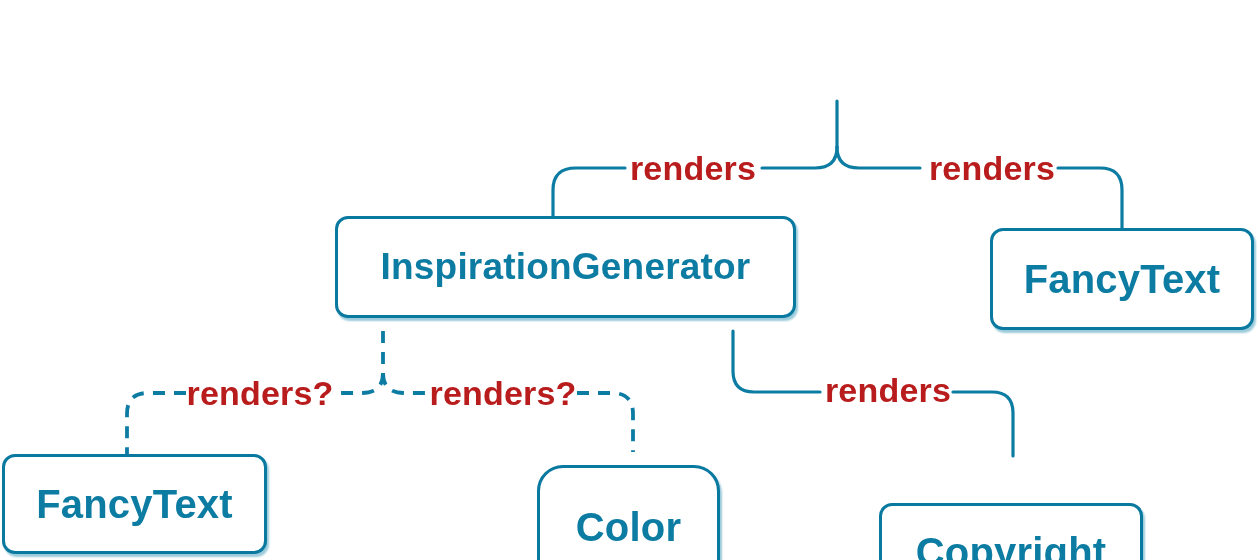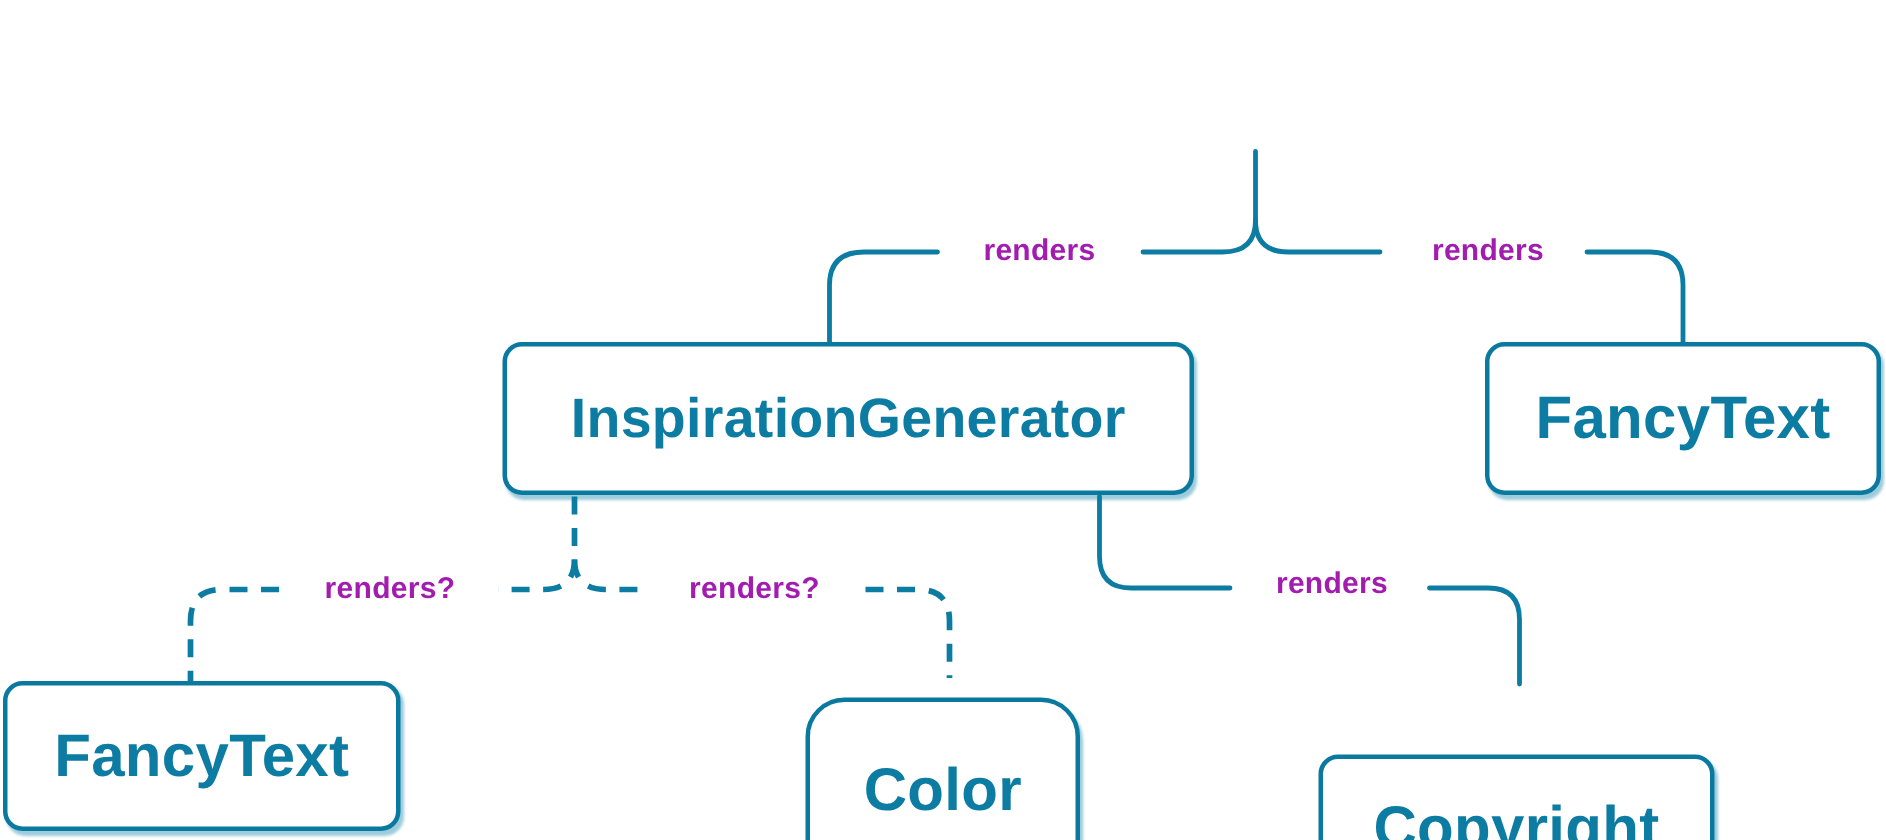--- a/index.html
+++ b/index.html
@@ -42,30 +42,30 @@
     align-items: center;
     justify-content: center;
     color: #0d7ca2;
     font-size: 40px;
     font-weight: 600;
     letter-spacing: 0.2px;
     white-space: nowrap;
     box-sizing: border-box;
   }
   #node-app                   { left: 756px; top: 6px;   width: 163px; height: 96px;  }
-  #node-inspiration-generator { left: 335px; top: 228px; width: 461px; height: 102px; font-size: 37px; }
+  #node-inspiration-generator { left: 335px; top: 216px; width: 461px; height: 102px; font-size: 37px; }
   #node-fancy-text-top        { left: 990px; top: 228px; width: 264px; height: 102px; }
   #node-fancy-text-bottom     { left: 2px;   top: 454px; width: 265px; height: 100px; }
   #node-color                 { left: 537px; top: 465px; width: 183px; height: 124px; border-radius: 26px; }
   #node-copyright             { left: 879px; top: 455px; width: 264px; height: 99px; margin-top: 48px;  }
   .edge-label {
     position: absolute;
     transform: translate(-50%, -50%);
-    color: #a21caf;
-    font-size: 20px;
+    color: #b91c1c;
+    font-size: 34px;
     font-weight: 700;
     letter-spacing: 0.2px;
     white-space: nowrap;
   }
   #label-app-inspiration      { left: 693px;  top: 168px; }
   #label-app-fancy-text       { left: 992px;  top: 168px; }
   #label-insp-fancy-text      { left: 260px;  top: 393px; }
   #label-insp-color           { left: 503px;  top: 393px; }
   #label-insp-copyright       { left: 888px;  top: 390px; }
 </style>

